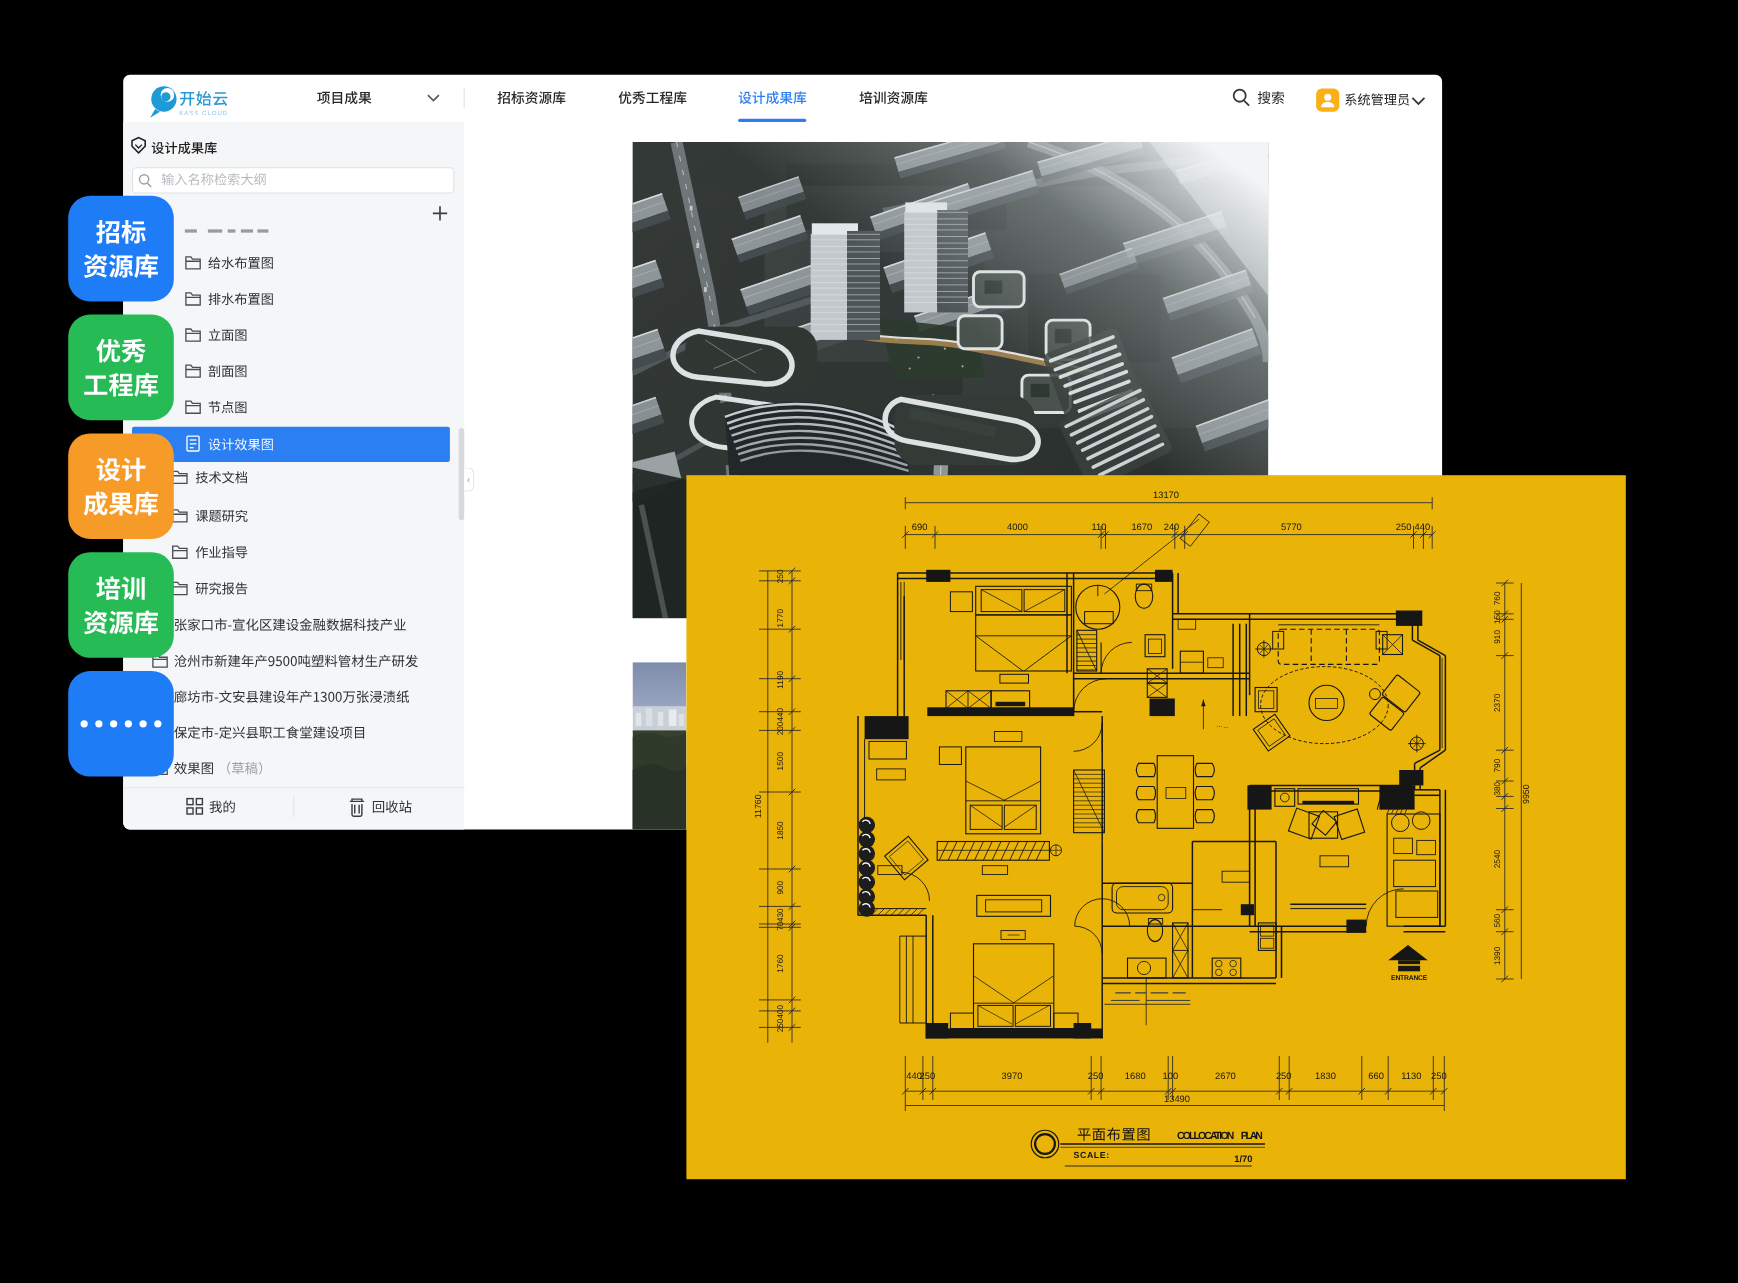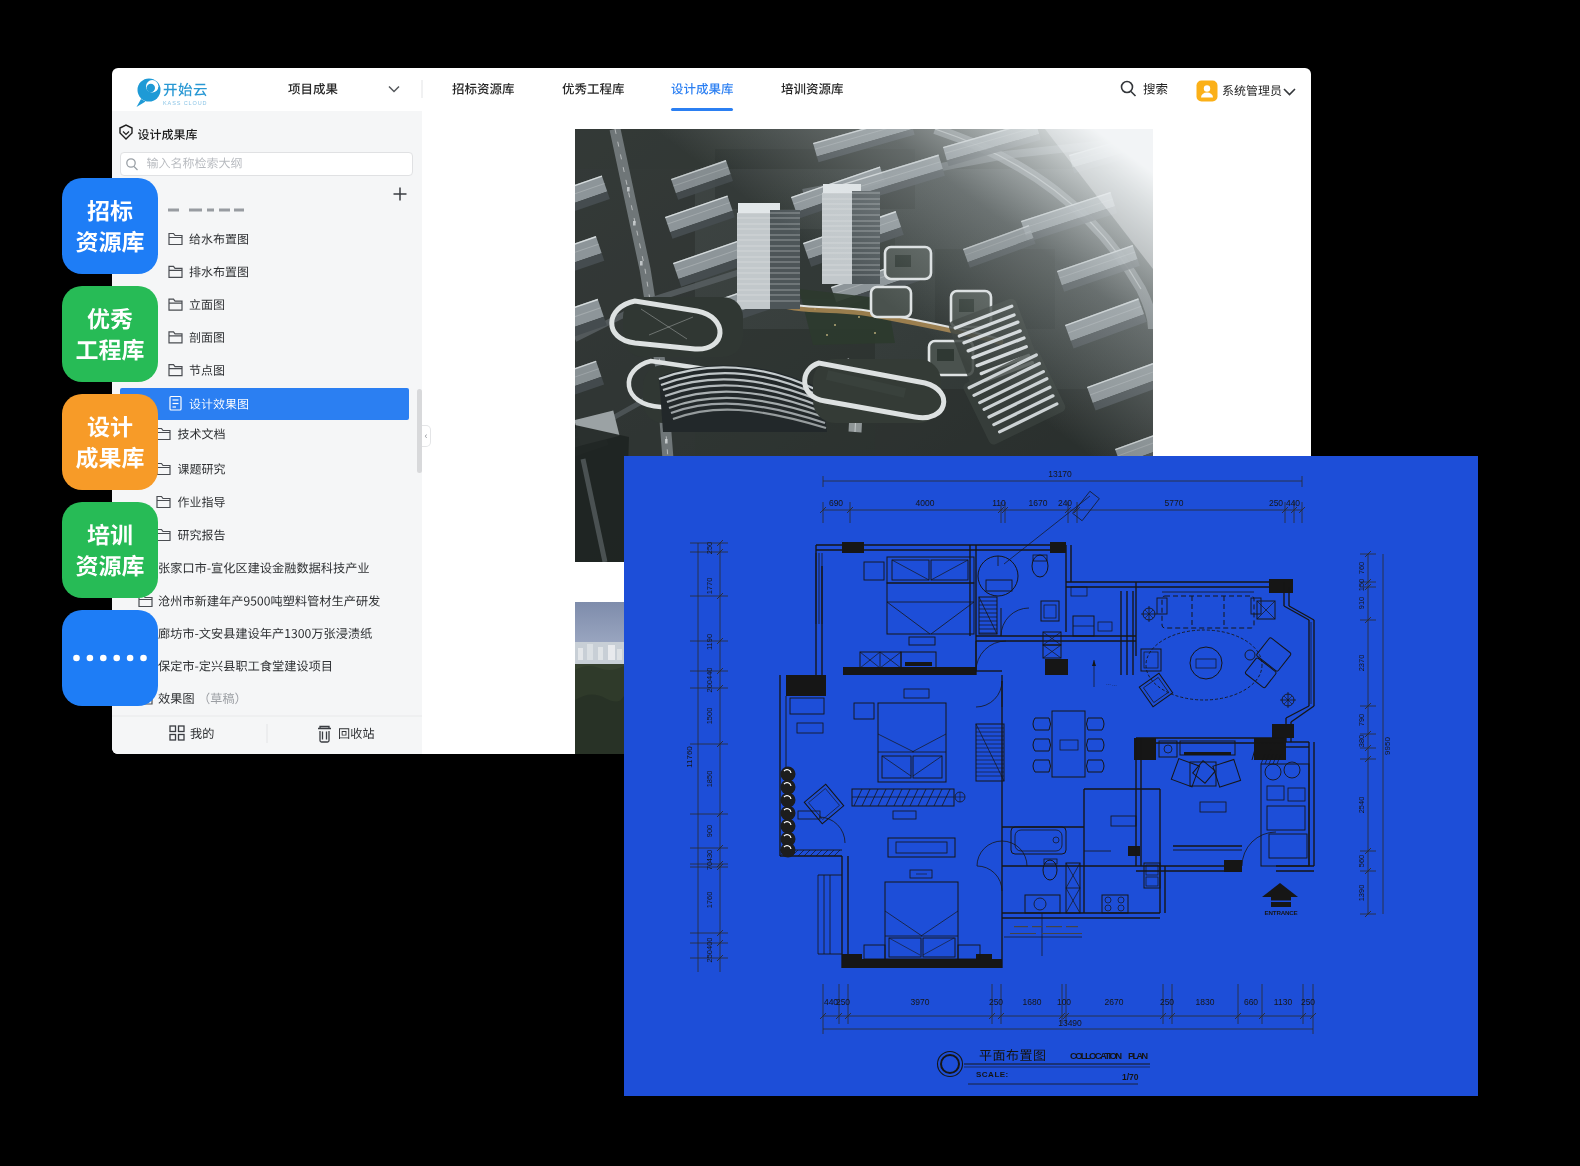--- a/index.html
+++ b/index.html
@@ -682,21 +682,21 @@
       <use href="#q115" transform="translate(202.2 738.0) scale(0.01220 0.01220)" fill="#2e3033"></use>
       <line x1="267" y1="724" x2="267" y2="743" stroke="#e3e4e6" stroke-width="1"></line>
       <g stroke="#3a3d42" stroke-width="1.3" fill="none">
         <path d="M318,728.5 l13,0 M320,728.5 l0,-2 l9,0 l0,2 M320,731 l0,9.5 a1.5,1.5 0 0 0 1.5,1.5 l6,0 a1.5,1.5 0 0 0 1.5,-1.5 l0,-9.5 M322.5,731.5 l0,8 M326.5,731.5 l0,8"></path>
       </g>
       <use href="#q116" transform="translate(338.0 738.0) scale(0.01220 0.01220)" fill="#2e3033"></use>
       <use href="#q117" transform="translate(350.2 738.0) scale(0.01220 0.01220)" fill="#2e3033"></use>
       <use href="#q118" transform="translate(362.4 738.0) scale(0.01220 0.01220)" fill="#2e3033"></use>
     </g>
   </svg>
-<div style="position:absolute;left:624px;top:456px;width:854px;height:640px;background:#1d4ed8;z-index:3">
+<div style="position:absolute;left:624px;top:432px;width:854px;height:640px;background:#eab308;z-index:3">
     <svg width="854" height="640" viewBox="0 0 854 640" style="position:absolute;left:0;top:0">
       <g>
         <line x1="199" y1="25" x2="678" y2="25" stroke="#2b2b2b" stroke-width="0.8" opacity="1"></line>
         <line x1="199" y1="20" x2="199" y2="31" stroke="#2b2b2b" stroke-width="0.8" opacity="1"></line>
         <line x1="678" y1="20" x2="678" y2="31" stroke="#2b2b2b" stroke-width="0.8" opacity="1"></line>
         <text x="436" y="21" font-family="Liberation Sans" font-size="8.5" text-anchor="middle" letter-spacing="0" fill="#161616">13170</text>
         <line x1="199" y1="54" x2="678" y2="54" stroke="#2b2b2b" stroke-width="0.8" opacity="1"></line>
         <line x1="199" y1="46" x2="199" y2="67" stroke="#2b2b2b" stroke-width="0.8" opacity="1"></line>
         <line x1="196" y1="57" x2="202" y2="51" stroke="#2b2b2b" stroke-width="0.9" opacity="1"></line>
         <line x1="226" y1="46" x2="226" y2="67" stroke="#2b2b2b" stroke-width="0.8" opacity="1"></line>

